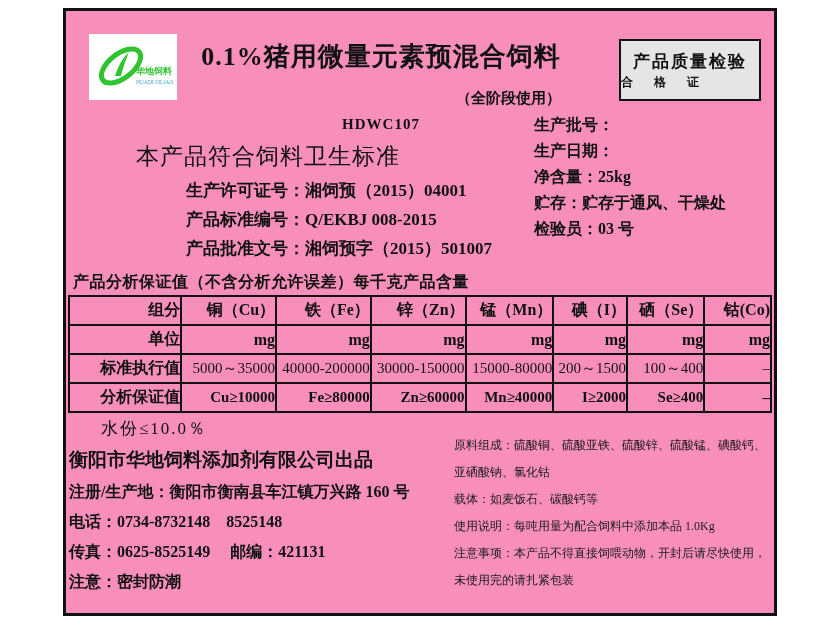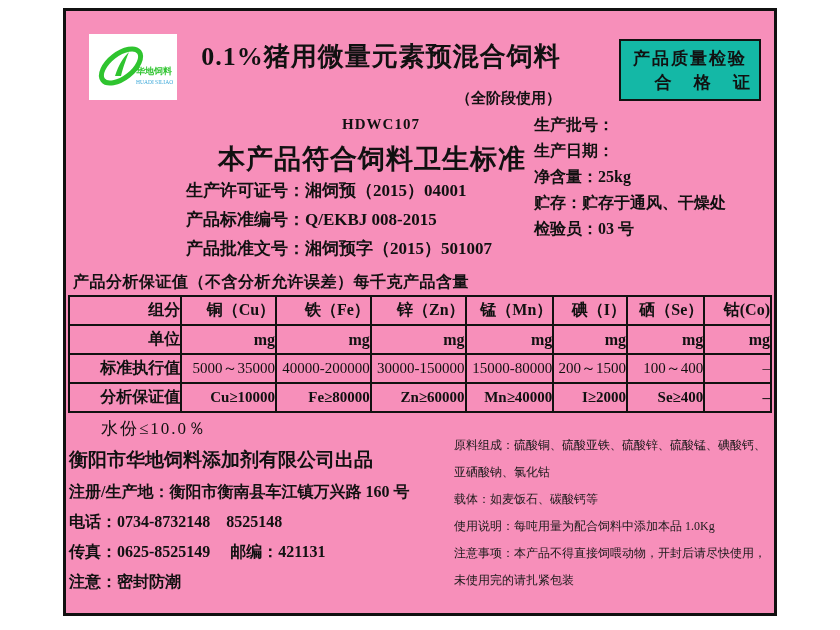--- a/index.html
+++ b/index.html
@@ -8,26 +8,26 @@
   .label{position:absolute;left:63px;top:8px;width:708px;height:602px;
          border:3px solid #111;background:#f78fba;}
   .abs{position:absolute;}
   .center{text-align:center;}
 
   .logo-box{left:23px;top:23px;width:88px;height:66px;background:#ffffff;}
   .title{left:135px;top:28px;width:360px;font-size:26px;font-weight:bold;letter-spacing:1px;}
   .subtitle{left:135px;top:78px;width:360px;font-size:15px;font-weight:bold;text-align:right;}
   .code{left:135px;top:105px;width:360px;font-size:15px;font-weight:bold;letter-spacing:1px;}
 
-  .stamp{left:553px;top:28px;width:138px;height:58px;background:#14b8a6;border:2px solid #111;
+  .stamp{left:553px;top:28px;width:138px;height:58px;background:#e5e5e5;border:2px solid #111;
          display:flex;flex-direction:column;justify-content:center;}
   .stamp .l1{font-size:17px;font-weight:bold;text-align:center;letter-spacing:2px;}
-  .stamp .l2{font-size:17px;font-weight:bold;text-align:right;letter-spacing:9px;margin-top:1px;}
+  .stamp .l2{font-size:12px;font-weight:bold;text-align:left;letter-spacing:9px;margin-top:1px;}
 
-  .hygiene{left:70px;top:130px;width:390px;font-size:27px;font-weight:bold;text-align:right;letter-spacing:1px;}
+  .hygiene{left:70px;top:130px;width:390px;font-size:23px;font-weight:normal;text-align:left;letter-spacing:1px;}
   .license{left:120px;top:165px;font-size:17px;font-weight:bold;line-height:29px;}
 
   .prodinfo{left:468px;top:101px;font-size:16px;font-weight:bold;line-height:26px;width:238px;}
   .prodinfo .val{font-family:Liberation Serif, serif;text-align:right;}
 
   .analysis-title{left:7px;top:261px;font-size:16px;font-weight:bold;letter-spacing:0.5px;}
 
   table.tbl{position:absolute;left:2px;top:284px;width:704px;border-collapse:collapse;table-layout:fixed;}
   table.tbl td{border:2px solid #111;height:27px;text-align:right;vertical-align:middle;
                font-size:15px;padding:0;overflow:hidden;white-space:nowrap;}

